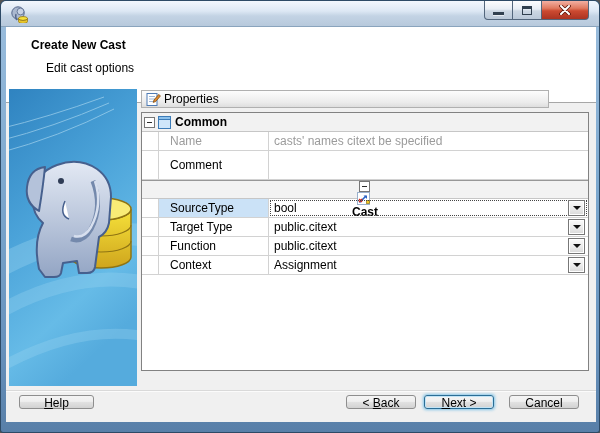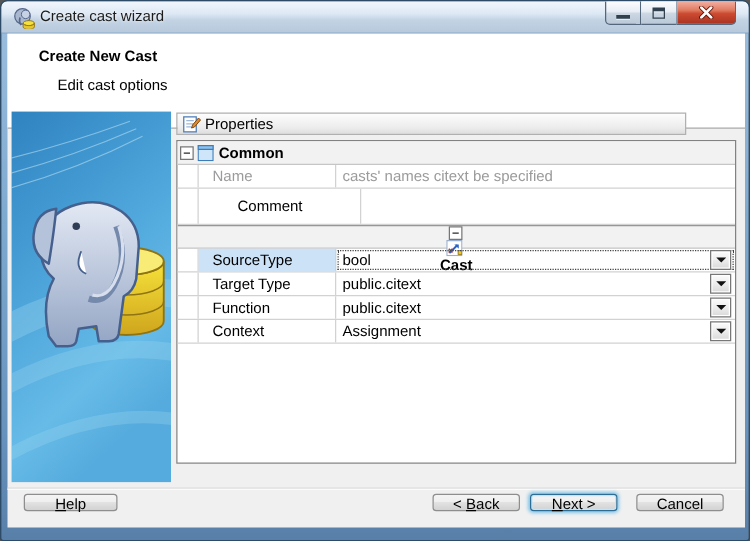--- a/index.html
+++ b/index.html
@@ -41,21 +41,21 @@
     border:1px solid #b0b0b0;display:flex;align-items:center;}
   .propsbar svg{margin:0 3px 0 4px;}
   .grid{position:absolute;left:0;top:22px;width:448px;height:259px;background:#fff;border:1px solid #828282;overflow:hidden;}
   .ghdr{height:19px;border-bottom:1px solid #c6c6c6;background:#f2f2f2;display:flex;align-items:center;}
   .ghdr.topline{border-top:1px solid #979797;flex-direction:column;}
   .expandbox{width:11px;height:11px;margin:0 3px 0 2px;border:1px solid #767676;background:#fff;position:relative;flex:0 0 auto;}
   .expandbox::after{content:"";position:absolute;left:2px;top:4px;width:5px;height:1px;background:#2b2b2b;}
   .gicon{margin-right:4px;flex:0 0 auto;display:flex;}
   .gname{font-weight:bold;}
   .prow{height:19px;border-bottom:1px solid #d2d2d2;display:flex;}
-  .prow.tall{height:29px;gap:20px;}
+  .prow.tall{height:29px;}
   .gut{width:17px;border-right:1px solid #d2d2d2;flex:0 0 auto;}
   .plabel{width:110px;border-right:1px solid #d2d2d2;flex:0 0 auto;display:flex;align-items:center;padding-left:11px;}
   .plabel.sel{background:#cbe2f7;}
   .plabel.dis{color:#9b9b9b;}
   .pvalue{flex:1;position:relative;display:flex;align-items:center;padding-left:5px;}
   .pvalue.dis{color:#9b9b9b;}
   .pvalue.focus{outline:1px dotted #444;outline-offset:-2px;}
   .drop{position:absolute;right:3px;top:1px;width:17px;height:16px;padding:0;cursor:default;
     border:1px solid #777;background:linear-gradient(180deg,#fbfbfb 0%,#ededed 50%,#d9d9d9 100%);
     display:flex;align-items:center;justify-content:center;box-shadow:inset 0 0 0 1px #fff;}
@@ -77,21 +77,20 @@
 <div class="window">
 
   <div class="titlebar">
     <svg class="title-icon" viewBox="0 0 18 18">
       <circle cx="8" cy="8" r="6.2" fill="#aab8cf" stroke="#56688c" stroke-width="1"></circle>
       <circle cx="10.5" cy="6.5" r="3.4" fill="#c7d2e4" stroke="#56688c" stroke-width="0.8"></circle>
       <path d="M6 9 q-1 4 1 6" stroke="#56688c" stroke-width="1.4" fill="none"></path>
       <ellipse cx="13" cy="13.5" rx="4.5" ry="2" fill="#f5e13b" stroke="#95781a" stroke-width="0.8"></ellipse>
       <path d="M8.5 13.5 a4.5 2 0 0 0 9 0 v3 a4.5 2 0 0 1 -9 0 z" fill="#e8c62a" stroke="#95781a" stroke-width="0.8"></path>
     </svg>
-    <span class="title-text">Create cast wizard</span>
     <div class="capbtns">
       <button class="capbtn min">
           <span class="glyph-min"></span>
         </button>
       <button class="capbtn max">
           <span class="glyph-max"></span>
         </button>
       <button class="capbtn close">
         <svg width="12" height="10" viewBox="0 0 12 10">
           <path d="M2 1 L10 9 M10 1 L2 9" stroke="#5d1408" stroke-width="3.6" stroke-linecap="round"></path>

